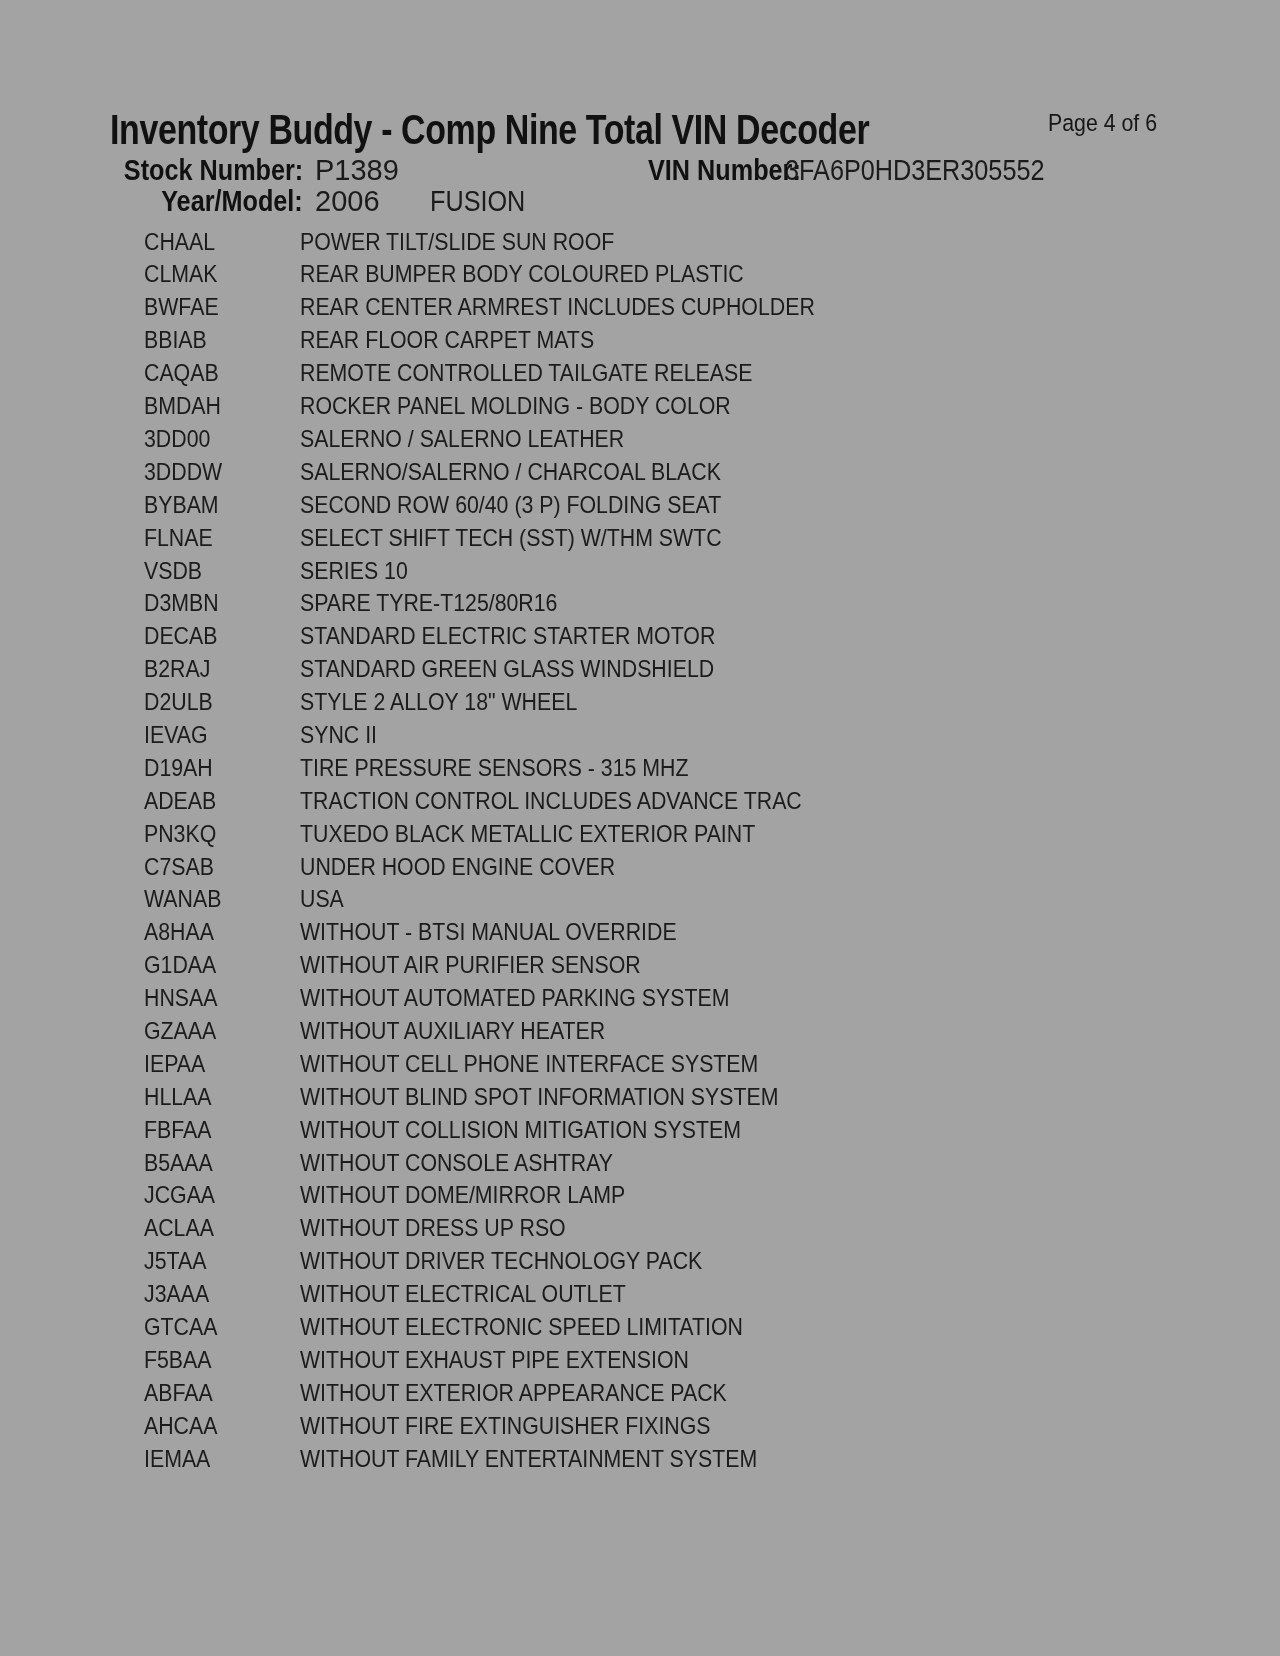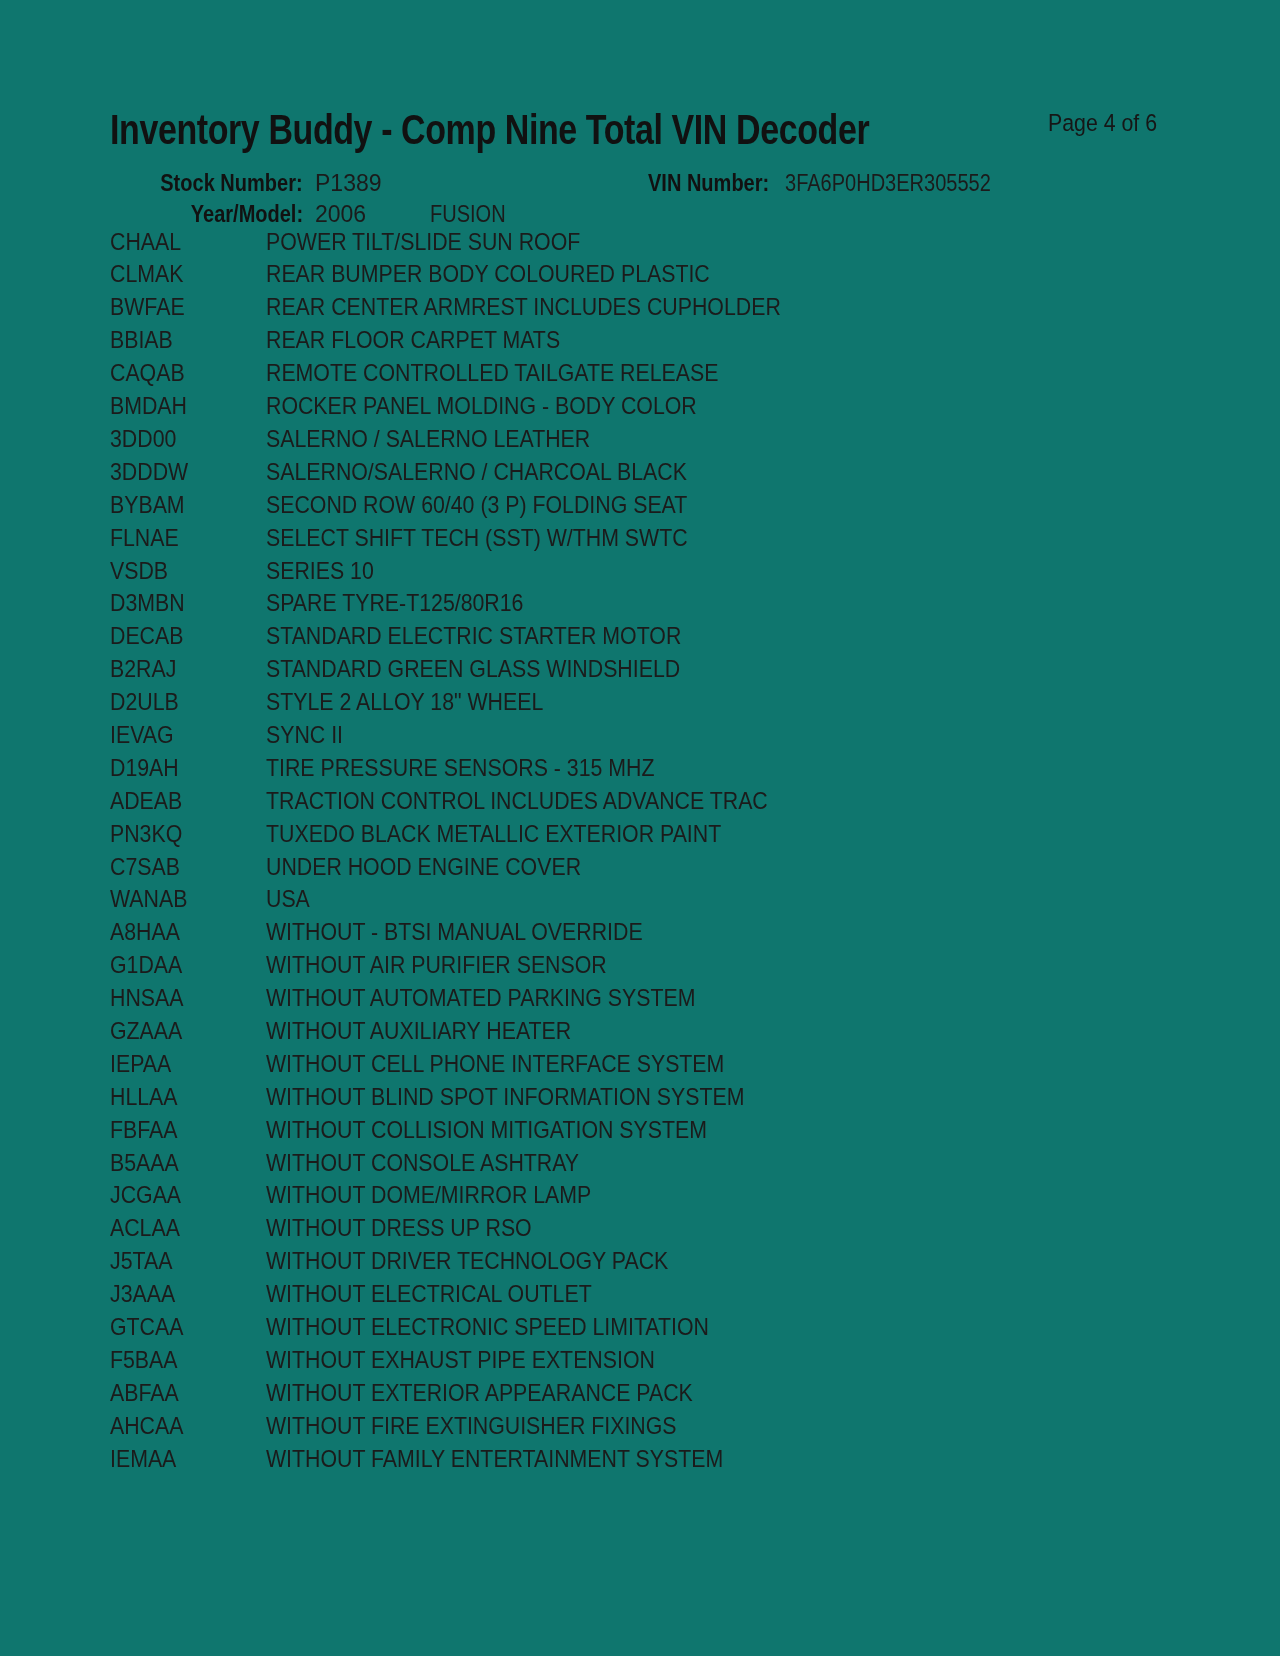--- a/index.html
+++ b/index.html
@@ -8,21 +8,21 @@
     height: 1656px;
     background: #ffffff;
     color: #1b1b1b;
     font-family: "Liberation Sans", sans-serif;
     position: relative;
     overflow: hidden;
   }
   .page {
     position: absolute;
     inset: 0;
-    background: #0f766e;
+    background: #a3a3a3;
   }
   
   .cond {
     display: inline-block;
     transform: scaleX(0.87);
     transform-origin: 0 50%;
     white-space: nowrap;
   }
   .cond-r { transform-origin: 100% 50%; }
 
@@ -45,23 +45,22 @@
     font-size: 24.5px;
     line-height: 24.5px;
     color: #161616;
   }
 
   .meta-row {
     position: absolute;
     left: 0;
     width: 1280px;
     height: 26px;
-    font-size: 23px;
+    font-size: 29px;
     line-height: 26px;
-    margin-top: 13px;
   }
   .meta-row-1 { top: 157px; }
   .meta-row-2 { top: 188px; text-decoration: underline; }
   .meta-label {
     position: absolute;
     left: 0;
     width: 303px;
     text-align: right;
     font-weight: bold;
     color: #111;
@@ -76,20 +75,21 @@
   }
   .vin-value { left: 785px; }
   .year-value { left: 315px; }
   .model-value { left: 430px; }
 
   .options-table {
     position: absolute;
     left: 0;
     top: 225.6px;
     width: 1216px;
+    padding-left: 34px;
   }
   .option-row {
     position: relative;
     height: 32.9px;
     line-height: 32.9px;
     font-size: 24.5px;
   }
   .option-code {
     position: absolute;
     left: 110px;

